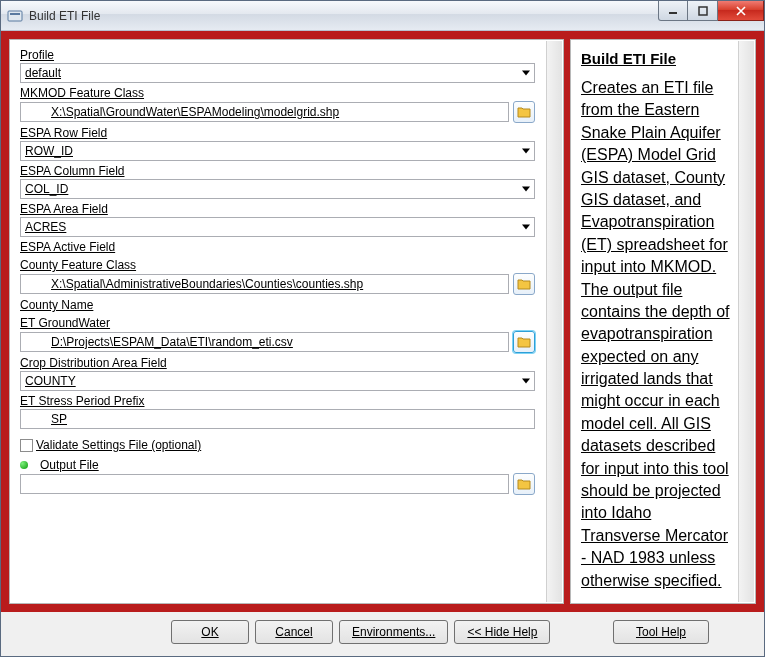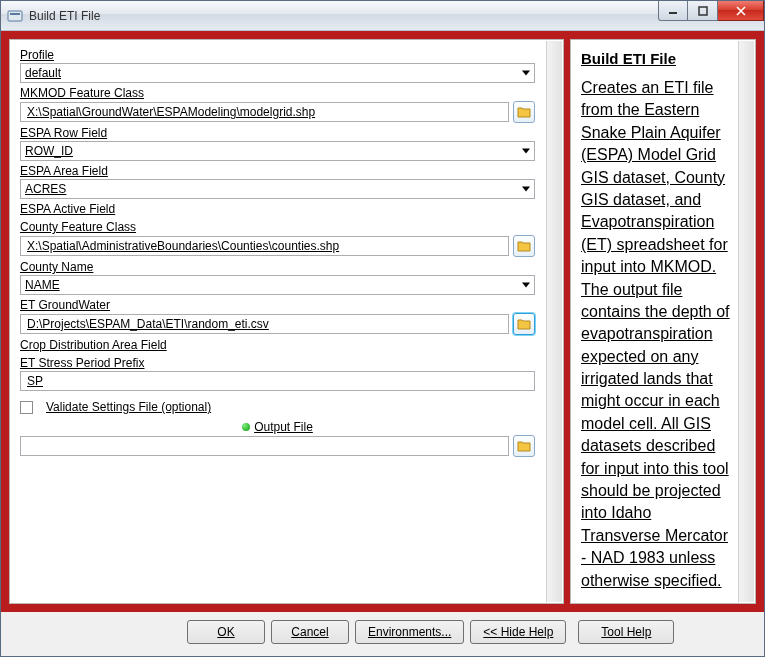--- a/index.html
+++ b/index.html
@@ -137,75 +137,76 @@
   }
   .combo .arrow {
     position:absolute; right:4px; top:50%; transform:translateY(-50%);
     border-left:4px solid transparent;
     border-right:4px solid transparent;
     border-top:5px solid #000;
   }
   .textbox input {
     border:none; outline:none; width:100%; font: inherit;
     background:transparent;
+    margin-left:24px;
   }
   .browse-btn {
     width: 22px; height: 22px;
     border: 1px solid #8aa8c9;
     border-radius: 3px;
     background: linear-gradient(to bottom,#fdfefe,#e7f0f9);
     display:flex; align-items:center; justify-content:center;
     cursor:pointer;
     padding:0;
   }
   .browse-btn.highlight {
     border-color:#2d9fd8;
     box-shadow: 0 0 0 1px #7fd3f4;
   }
   .folder-icon { width:14px; height:12px; }
 
   .checkbox-row {
-    display:flex; align-items:center; gap:13px;
+    display:flex; align-items:center; gap:3px;
     padding: 8px 0 4px 0;
   }
   .checkbox-box {
     width:13px; height:13px; border:1px solid #8c8c8c; background:#fff;
     cursor:pointer;
   }
   .req-dot {
     width:8px; height:8px; border-radius:50%;
     background: radial-gradient(circle at 30% 30%, #7df07d, #0a9a0a);
     display:inline-block; margin-right:2px;
     vertical-align: middle;
   }
 
   .button-bar {
     height: 44px;
     background:#f0f0f0;
     display:flex;
     align-items:center;
     justify-content:flex-end;
     gap:6px;
-    padding: 0 10px 4px 16px;
+    padding: 0 10px 4px 0;
   }
   .btn {
     height: 24px;
     min-width: 78px;
     padding: 0 12px;
     border:1px solid #707070;
     border-radius:3px;
     background: linear-gradient(to bottom,#f2f2f2,#e3e3e3);
     font: inherit;
     cursor:pointer;
   }
   .button-bar .spacer { flex:1; }
   .button-bar .left-group { display:flex; gap:6px; margin-left:170px; }
-  .button-bar .right-group { display:flex; gap:6px; width:186px; justify-content:flex-start; }
-
-  .label-with-dot { display:flex; align-items:center; gap:2px;justify-content:center; }
+  .button-bar .right-group { display:flex; gap:6px; width:186px; justify-content:center; }
+
+  .label-with-dot { display:flex; align-items:center; gap:10px; }
 </style>
 </head>
 <body>
 
 <div class="window">
   <div class="titlebar">
     <span class="app-icon">
       <svg width="16" height="16" viewBox="0 0 16 16">
           <rect x="1" y="3" width="14" height="10" rx="1" fill="#e0e8f0" stroke="#5a7aa0"></rect>
           <rect x="3" y="5" width="10" height="2" fill="#5a7aa0"></rect>
@@ -265,20 +266,29 @@
           <div class="form-row">
             <span class="form-label">ESPA Row Field</span>
             <div class="field-line">
               <div class="combo param-indent">
                 <span>ROW_ID</span>
                 <span class="arrow"></span>
               </div>
             </div>
           </div>
 
+          <div class="form-row">
+            <span class="form-label">ESPA Column Field</span>
+            <div class="field-line">
+              <div class="combo param-indent">
+                <span>COL_ID</span>
+                <span class="arrow"></span>
+              </div>
+            </div>
+          </div>
 
           <div class="form-row">
             <span class="form-label">ESPA Area Field</span>
             <div class="field-line">
               <div class="combo param-indent">
                 <span>ACRES</span>
                 <span class="arrow"></span>
               </div>
             </div>
           </div>
@@ -296,44 +306,44 @@
               <button class="browse-btn">
                 <svg class="folder-icon" viewBox="0 0 14 12">
                     <path d="M1 2h4l1 1h7v8H1z" fill="#f4c542" stroke="#b58a1e"></path>
                   </svg>
               </button>
             </div>
           </div>
 
           <div class="form-row">
             <span class="form-label">County Name</span>
-            <div class="field-line">
-              <div class="combo param-indent">
-                <span>NAME</span>
-                <span class="arrow"></span>
-              </div>
-            </div>
           </div>
 
           <div class="form-row">
             <span class="form-label">ET GroundWater</span>
             <div class="field-line">
               <div class="textbox param-indent">
                 <input value="D:\Projects\ESPAM_Data\ETI\random_eti.csv" style="">
               </div>
               <button class="browse-btn highlight">
                 <svg class="folder-icon" viewBox="0 0 14 12">
                     <path d="M1 2h4l1 1h7v8H1z" fill="#f4c542" stroke="#b58a1e"></path>
                   </svg>
               </button>
             </div>
           </div>
 
           <div class="form-row">
             <span class="form-label">Crop Distribution Area Field</span>
+            <div class="field-line">
+              <div class="combo param-indent">
+                <span>COUNTY</span>
+                <span class="arrow"></span>
+              </div>
+            </div>
           </div>
 
           <div class="form-row">
             <span class="form-label">ET Stress Period Prefix</span>
             <div class="field-line">
               <div class="textbox param-indent">
                 <input value="SP" style="">
               </div>
             </div>
           </div>

